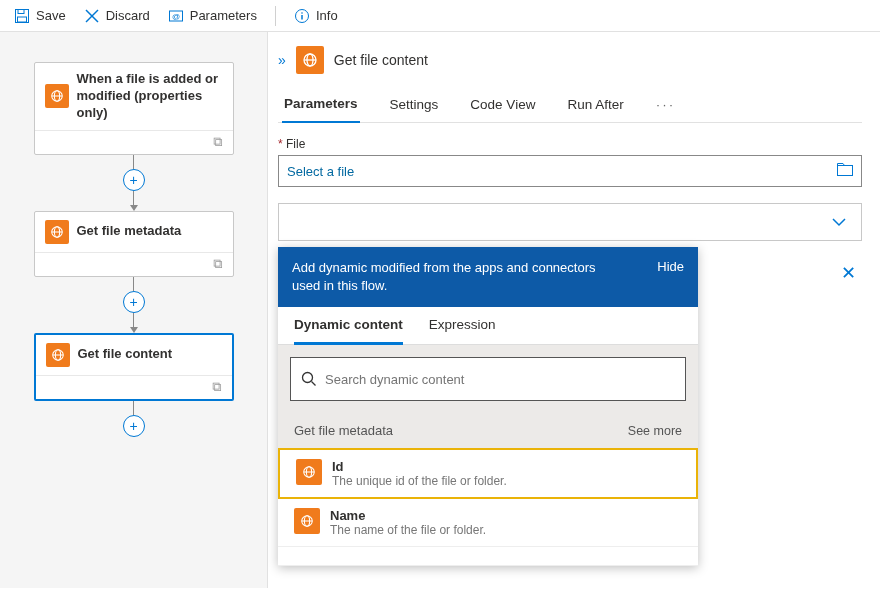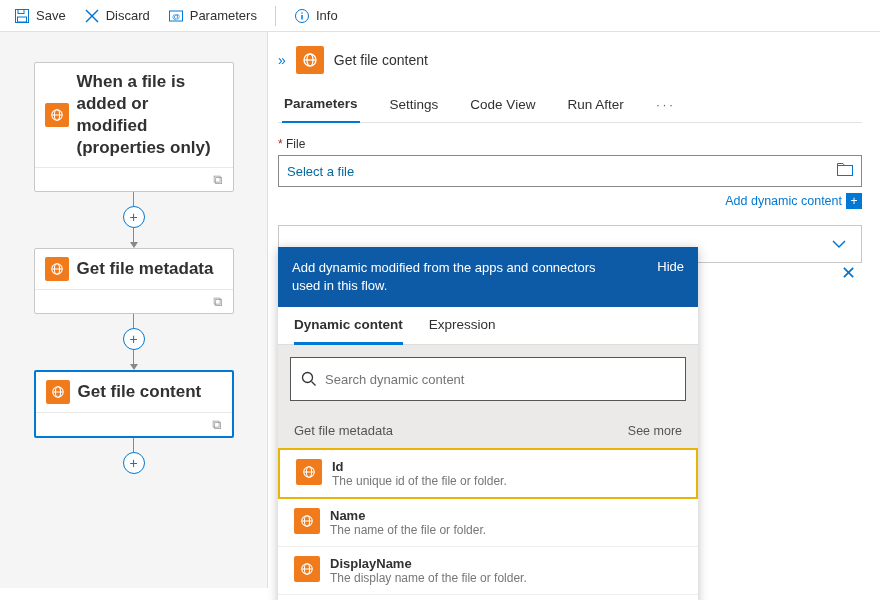--- a/index.html
+++ b/index.html
@@ -8,21 +8,21 @@
 .toolbar-item { display: flex; align-items: center; gap: 6px; color: #323130; cursor: pointer; }
 .toolbar-item svg { width: 16px; height: 16px; }
 .toolbar-sep { width: 1px; height: 20px; background: #d0d0d0; }
 .main { display: flex; height: calc(600px - 44px); }
 .canvas { width: 268px; background: #f5f5f5; border-right: 1px solid #e1e1e1; padding: 30px 22px; position: relative; }
 .card { background: #fff; border: 1px solid #c8c8c8; border-radius: 2px; margin: 0 auto; width: 200px; position: relative; }
 .card.selected { border: 2px solid #0078d4; }
 .card-header { display: flex; align-items: center; gap: 8px; padding: 8px 10px; }
 .card-icon { width: 24px; height: 24px; background: #f07b1c; border-radius: 2px; display: flex; align-items: center; justify-content: center; flex-shrink: 0; }
 .card-icon svg { width: 14px; height: 14px; stroke: #fff; fill: none; }
-.card-title { font-weight: 600; font-size: 17px; line-height: 1.3; }
+.card-title { font-weight: 600; font-size: 13px; line-height: 1.3; }
 .card-footer { border-top: 1px solid #e8e8e8; height: 24px; display: flex; justify-content: flex-end; align-items: center; padding-right: 10px; }
 .link-icon { color: #999; }
 .arrow-connector { display: flex; flex-direction: column; align-items: center; }
 .arrow-line { width: 1px; height: 14px; background: #888; }
 .plus-circle { width: 22px; height: 22px; border: 1px solid #0078d4; border-radius: 50%; background: #fff; color: #0078d4; display: flex; align-items: center; justify-content: center; font-size: 14px; cursor: pointer; }
 .arrow-head { width: 0; height: 0; border-left: 4px solid transparent; border-right: 4px solid transparent; border-top: 6px solid #888; }
 .panel { flex: 1; padding: 14px 18px 0 10px; position: relative; }
 .panel-header { display: flex; align-items: center; gap: 10px; margin-bottom: 16px; }
 .collapse { color: #0078d4; font-size: 14px; cursor: pointer; }
 .panel-icon { width: 28px; height: 28px; background: #f07b1c; border-radius: 2px; display: flex; align-items: center; justify-content: center; }
@@ -189,23 +189,20 @@
     <div class="field-label"><span class="req">*</span> <span>File</span></div>
     <div class="file-input">
       <span class="file-input-text">Select a file</span>
       <span class="folder-btn">
         <svg width="16" height="14" viewBox="0 0 16 14">
             <rect x="0.5" y="2.5" width="15" height="10" fill="none" stroke="#0078d4"></rect>
             <path d="M0.5 2.5 L0.5 0.5 L6 0.5 L7.5 2.5" fill="none" stroke="#0078d4"></path>
           </svg>
       </span>
     </div>
-    <div class="dyn-link">
-      <a>Add dynamic content</a><span class="dyn-badge">+</span>
-    </div>
     <span class="close-x">✕</span>
     <div class="collapse-row">
       <svg width="16" height="10" viewBox="0 0 16 10">
           <polyline points="2,2 8,8 14,2" fill="none" stroke="#0078d4" stroke-width="1.5"></polyline>
         </svg>
     </div>
 
     <div class="popover">
       <div class="pop-banner">
         <div class="pop-banner-text">Add dynamic modified from the apps and connectors used in this flow.</div>
@@ -249,32 +246,19 @@
                 <ellipse cx="8" cy="8" rx="3" ry="6" stroke-width="1.2"></ellipse>
                 <line x1="2" y1="8" x2="14" y2="8" stroke-width="1.2"></line>
               </svg>
             </div>
           <div>
               <div class="dyn-item-title">Name</div>
               <div class="dyn-item-desc">The name of the file or folder.</div>
             </div>
         </div>
         <div class="dyn-item">
-          <div class="dyn-item-icon">
-              <svg viewBox="0 0 16 16">
-                <circle cx="8" cy="8" r="6" stroke-width="1.2"></circle>
-                <ellipse cx="8" cy="8" rx="3" ry="6" stroke-width="1.2"></ellipse>
-                <line x1="2" y1="8" x2="14" y2="8" stroke-width="1.2"></line>
-              </svg>
-            </div>
-          <div>
-              <div class="dyn-item-title">DisplayName</div>
-              <div class="dyn-item-desc">The display name of the file or folder.</div>
-            </div>
-        </div>
-        <div class="dyn-item">
           
           
         </div>
       </div>
     </div>
   </div>
 </div>
 
 </body></html>

